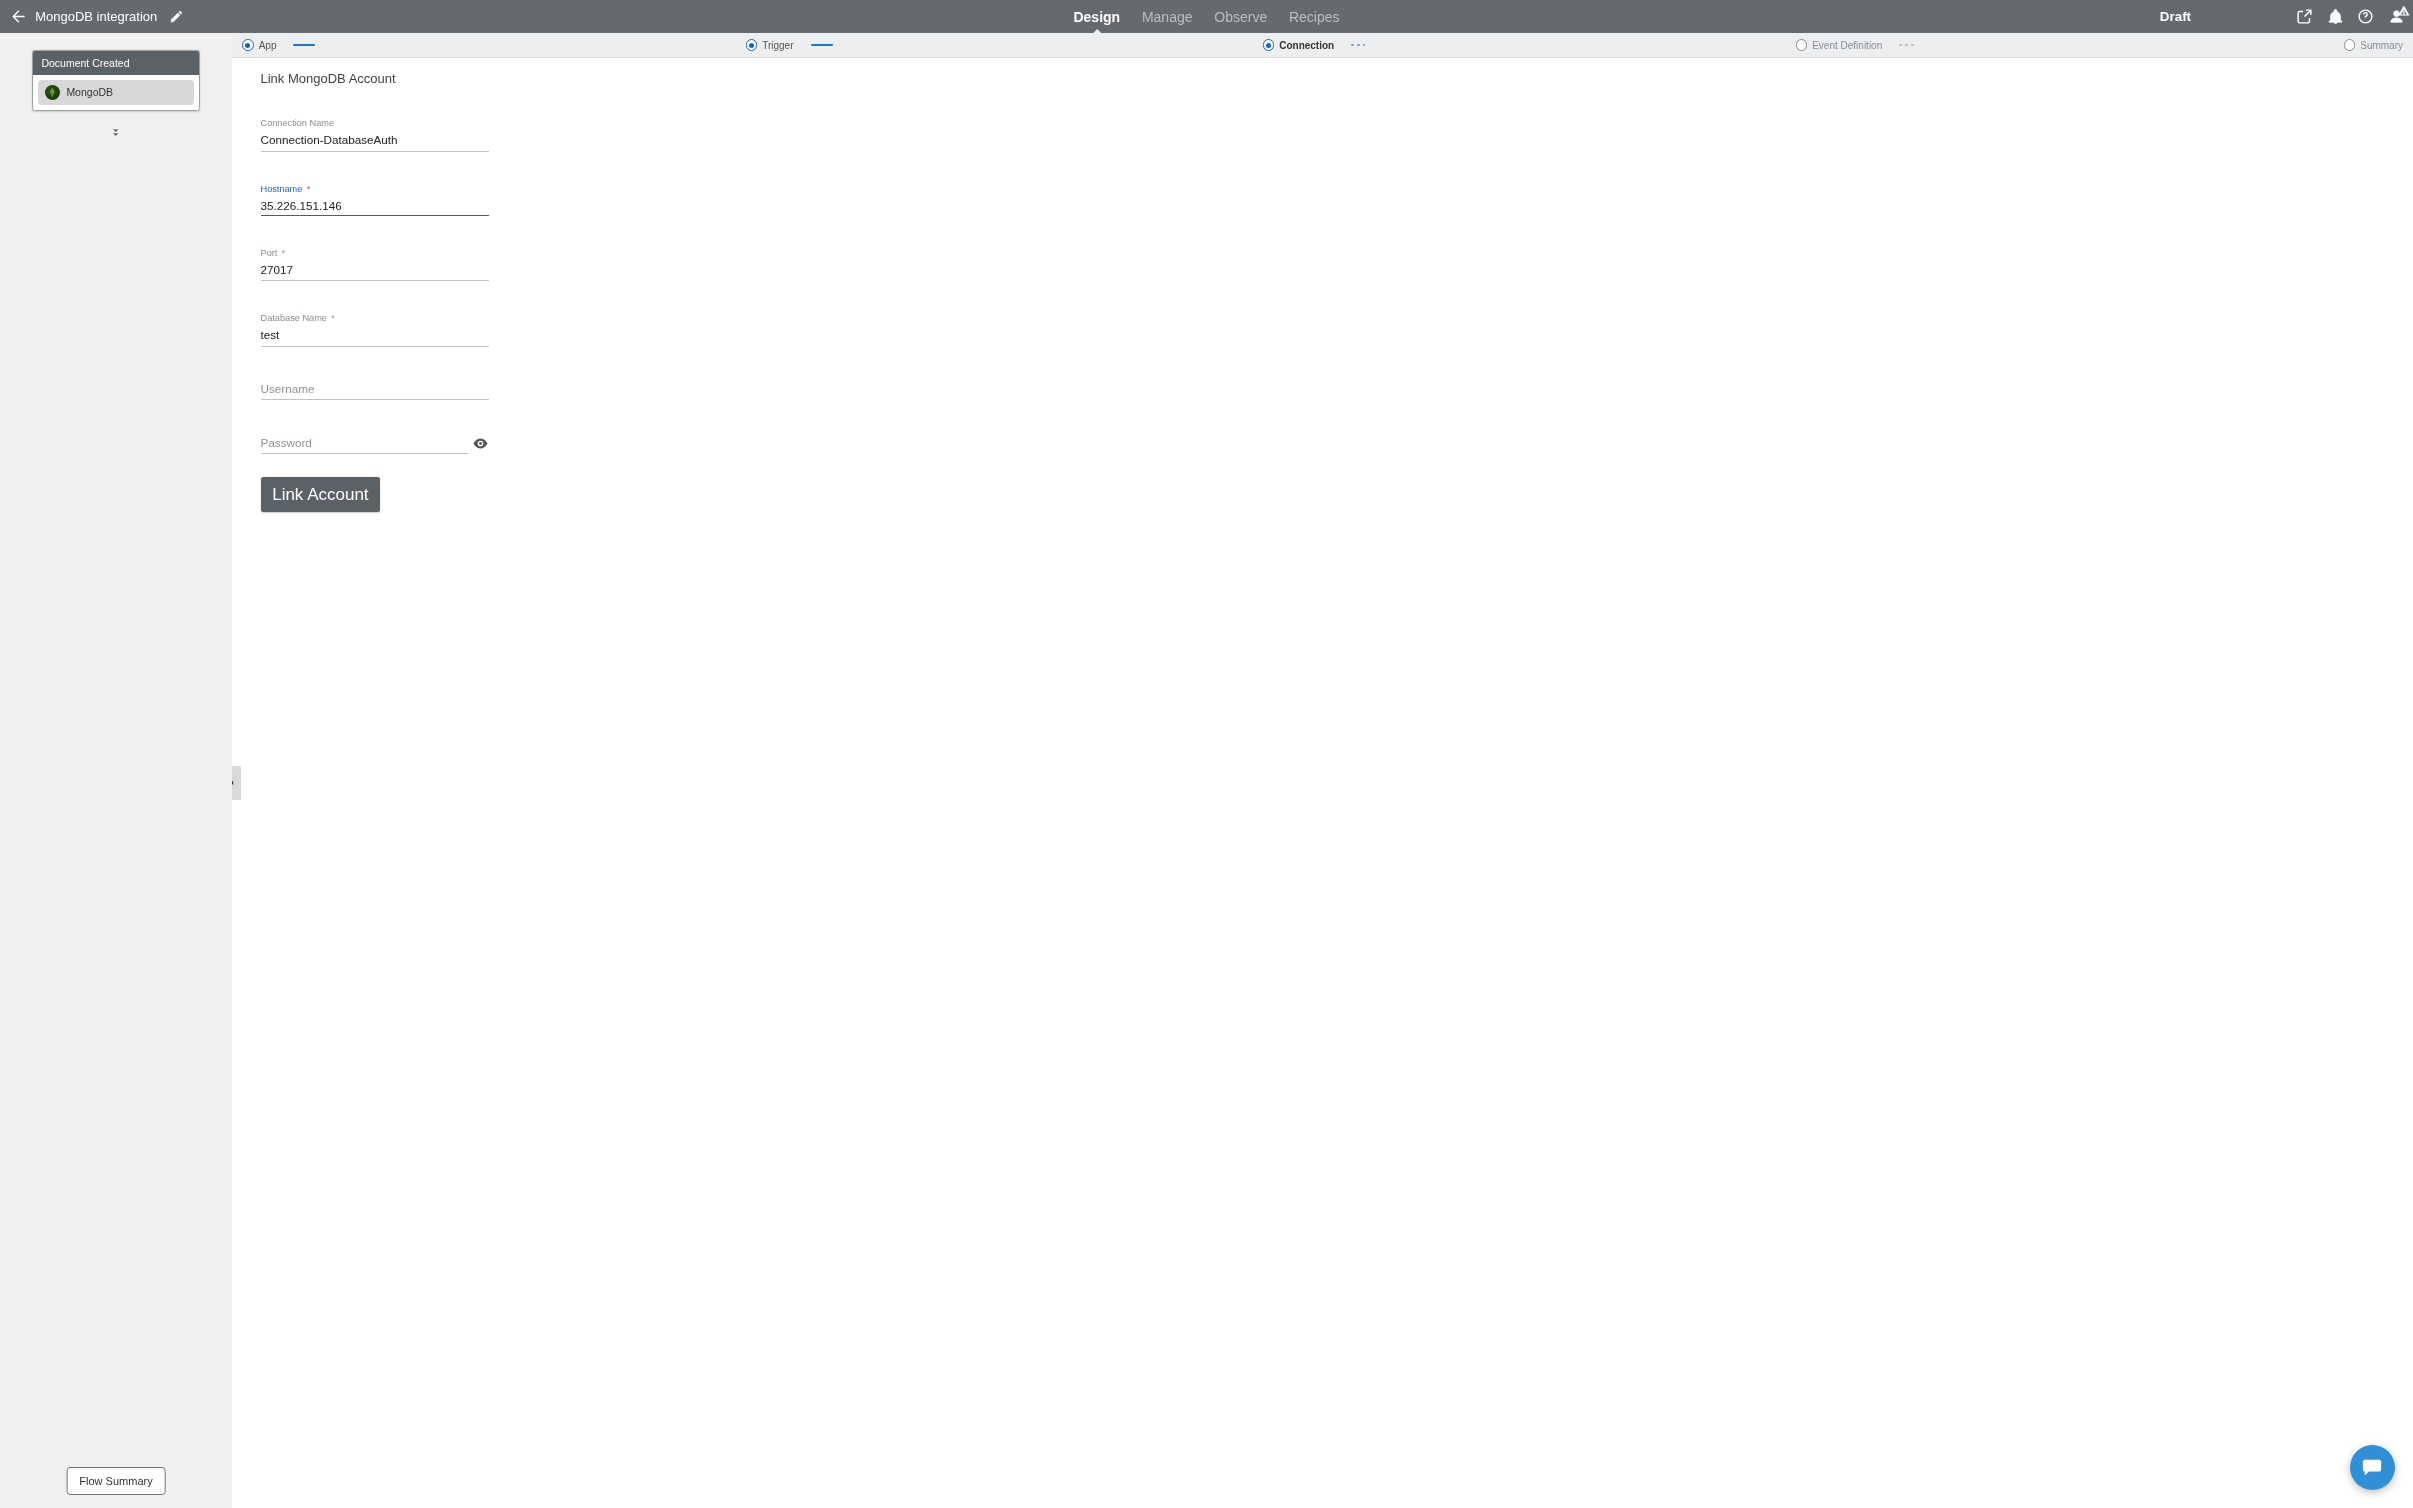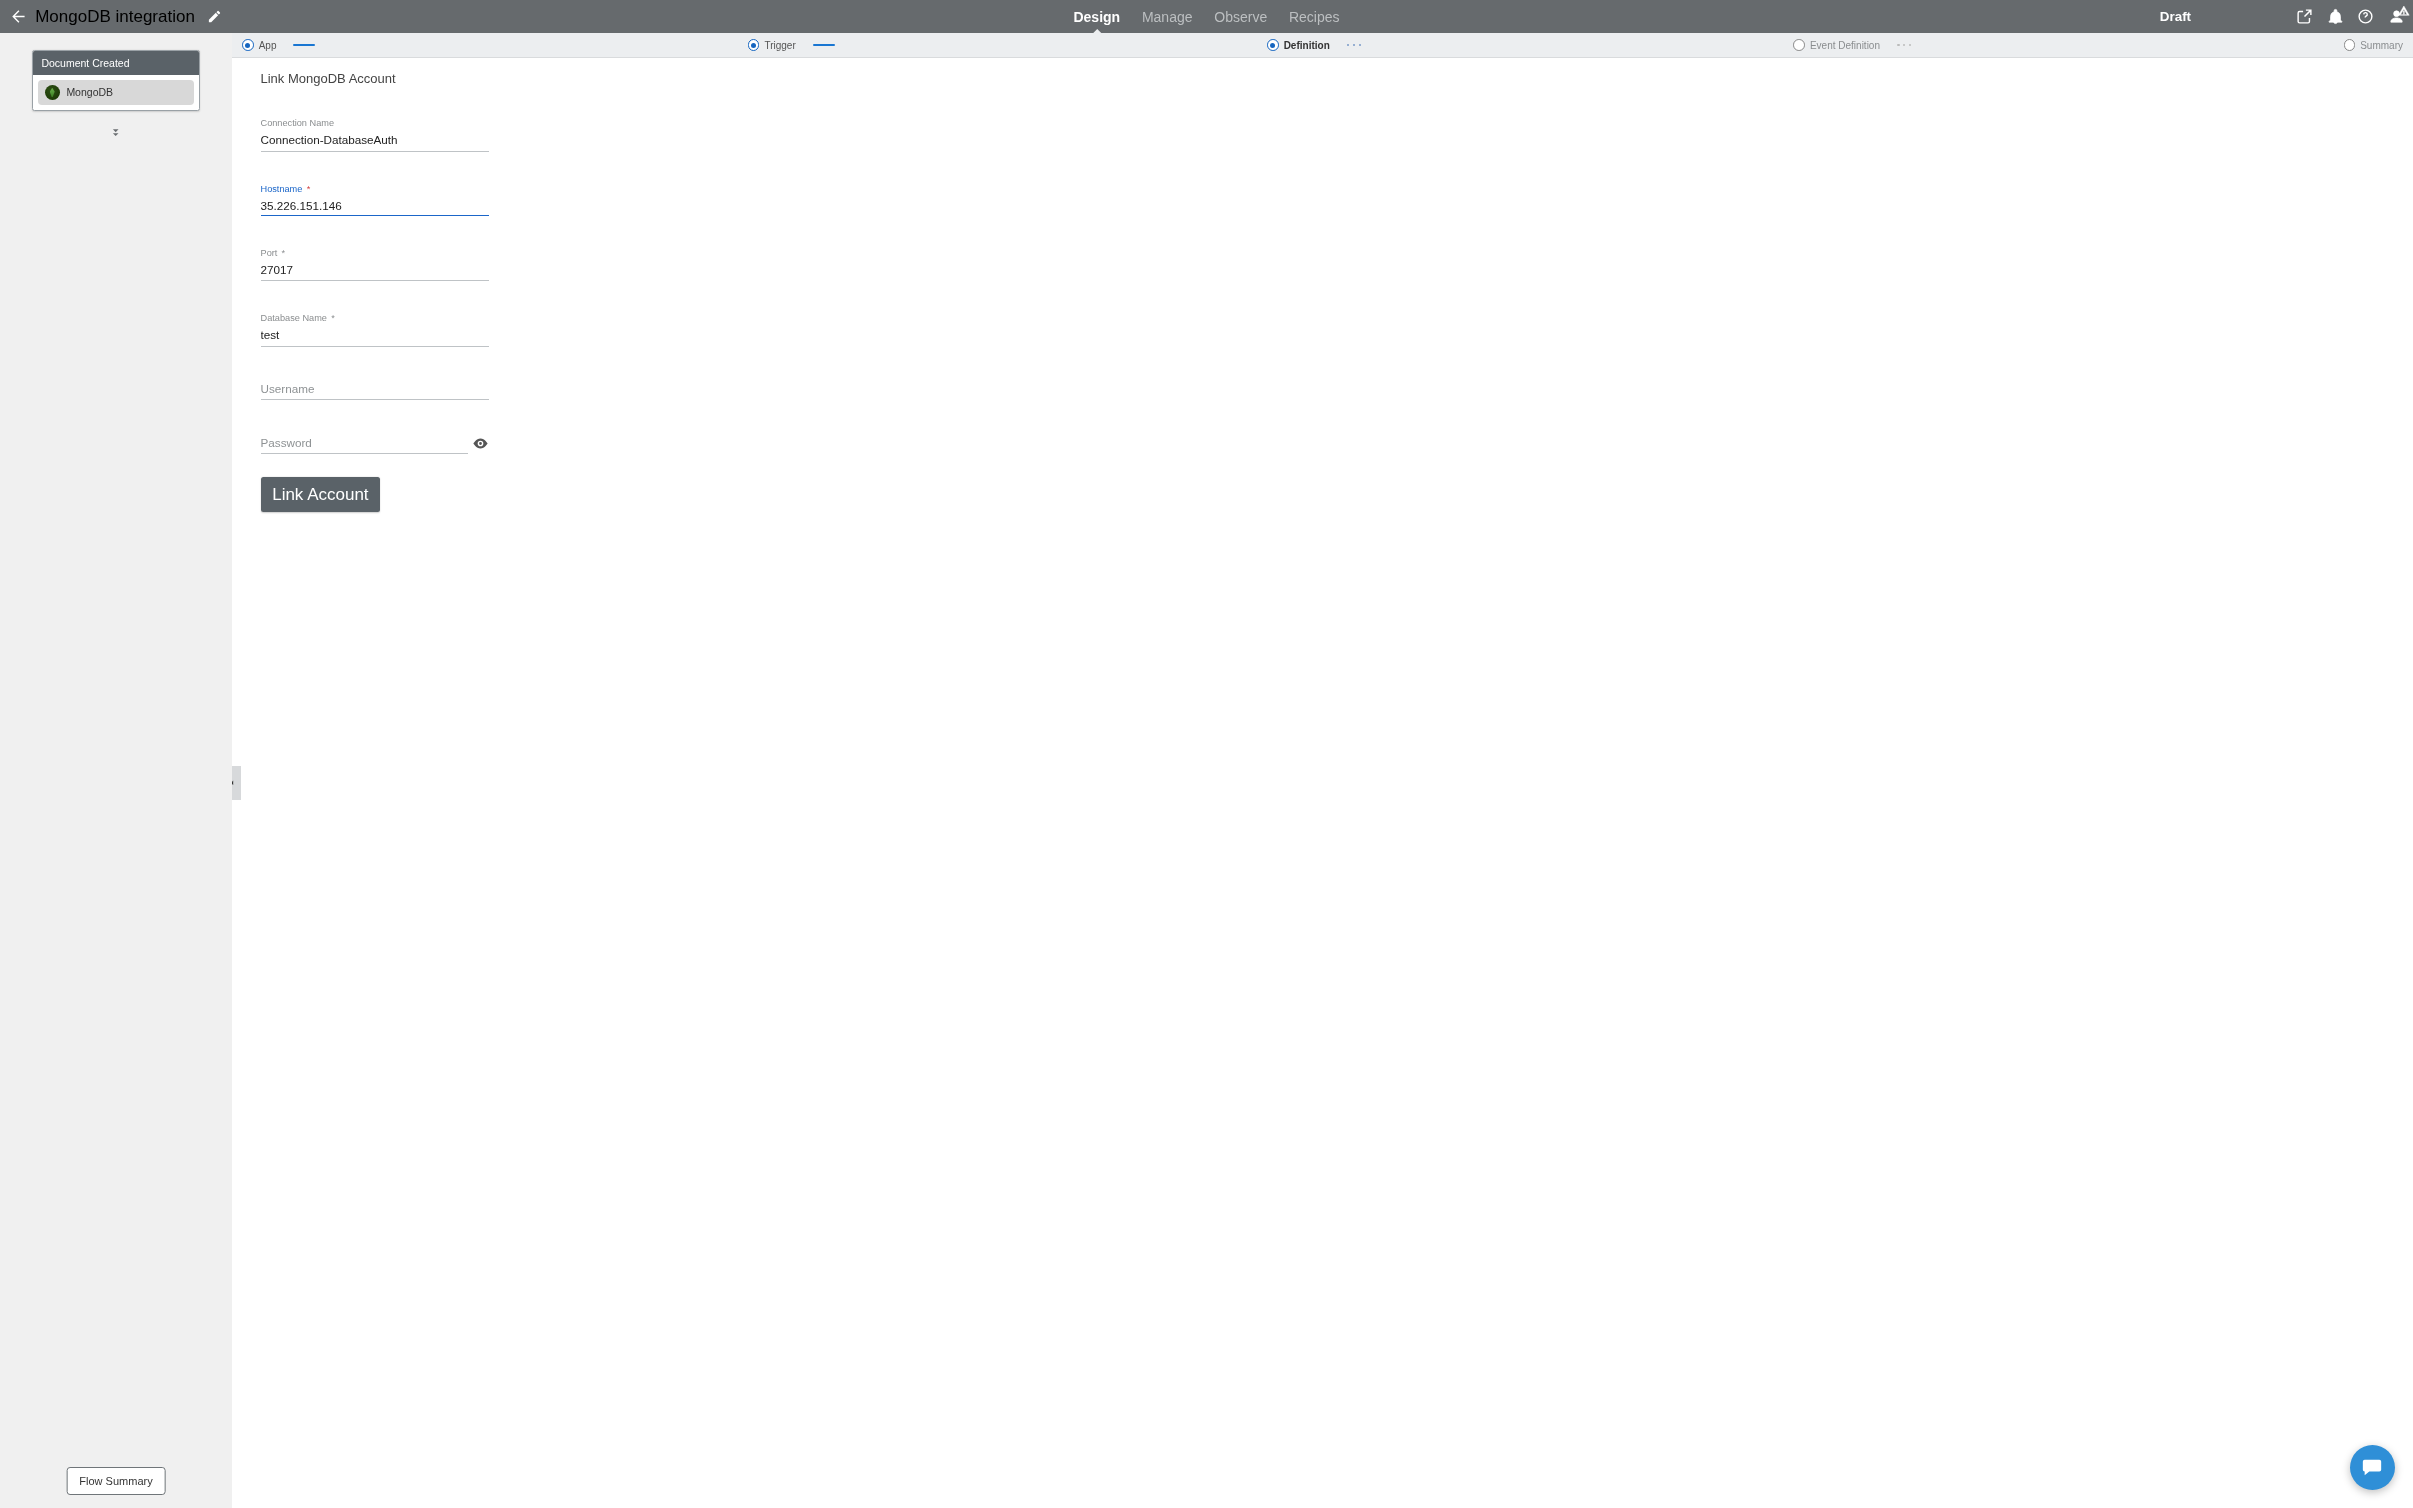--- a/index.html
+++ b/index.html
@@ -11,21 +11,21 @@
     background:#666a6d;
     display:flex;
     align-items:center;
     color:#e8e8e8;
     padding: 0 8.4px;
     flex: 0 0 auto;
   }
   .header-left { display:flex; align-items:center; gap:8.4px; flex:0 0 auto; min-width:235px;}
   .back-arrow { width:18.4px; height:18.4px; display:flex; align-items:center; justify-content:center; cursor:pointer; }
   .back-arrow svg { stroke:#fff; }
-  .title-text { font-size:17px; color:#000000; }
+  .title-text { font-size:13px; color:#ffffff; }
   .edit-pencil { width:15px; height:15px; fill:#fff; cursor:pointer; margin-left:3.4px;}
   .header-tabs { display:flex; gap:18.4px; align-items:flex-end; height:100%; margin-left:auto; margin-right:auto; position:absolute; left:50%; transform:translateX(-50%); }
   .htab { font-size:14px; color:#bcbfc1; height:100%; display:flex; align-items:center; padding:0 1.7px; cursor:pointer; position:relative;}
   .htab.active { color:#fff; font-weight:600; }
   .htab.active::after { content:""; position:absolute; bottom:-0.8px; left:50%; transform:translateX(-50%); width:0; height:0; border-left:5px solid transparent; border-right:5px solid transparent; border-bottom:5px solid #eceef0;}
   .header-right { display:flex; align-items:center; gap:13.4px; margin-left:auto;}
   .draft-label { font-size:13.4px; color:#fff; font-weight:600; margin-right:92px;}
   .hicon { width:17px; height:17px; fill:#fff; stroke:#fff; cursor:pointer; display:flex; align-items:center; justify-content:center;}
   .profile-wrap { position:relative; display:flex; align-items:center; }
   .profile-alert { position:absolute; top:-3.4px; right:-5px; width:11.7px; height:11.7px; }
@@ -290,21 +290,21 @@
           <span class="step-circle done"></span>
           <span class="step-label">Trigger</span>
         </div>
         <div class="connector">
             <div class="line"></div>
           </div>
         <div class="flex-spacer"></div>
 
         <div class="step active">
           <span class="step-circle active"></span>
-          <span class="step-label">Definition</span>
+          <span class="step-label">Connection</span>
         </div>
         <div class="connector">
             <div class="dots">
               <span></span>
               <span></span>
               <span></span>
             </div>
           </div>
         <div class="flex-spacer"></div>
 

